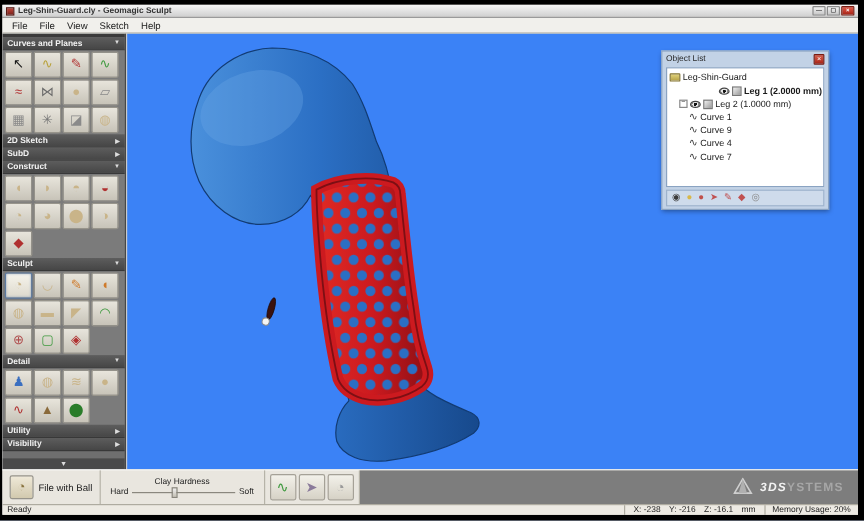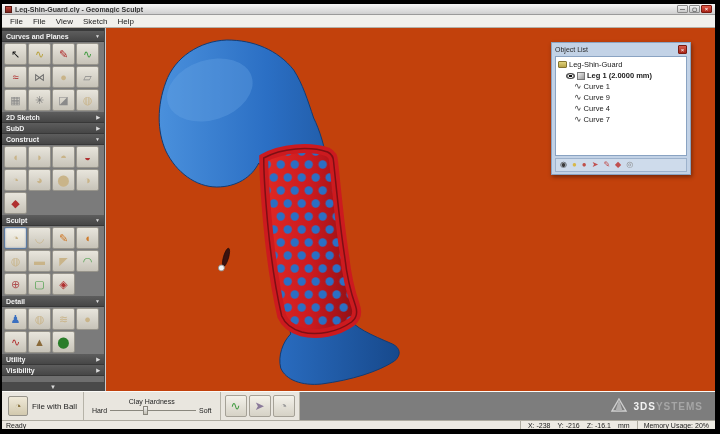--- a/index.html
+++ b/index.html
@@ -35,34 +35,34 @@
                     padding:0 4px; border-bottom:1px solid #383838; }
   .chevron { font-size:5px; color:#ddd; }
   .icon-grid { display:flex; flex-wrap:wrap; gap:1px; padding:1px 2px; background:#7b7b7b; flex:none; }
   .tool-tile { width:23px; height:22px; background:linear-gradient(#e8e5dc,#c7c3b8); border:1px solid #97948b;
                border-radius:2px; display:flex; align-items:center; justify-content:center; font-size:11px; line-height:1; }
   .tool-tile.selected { background:linear-gradient(#f6f4ec,#ddd9cd); border-color:#5c7aa0; box-shadow:inset 0 0 2px #7a92b4; }
   .scroll-strip { margin-top:auto; height:9px; flex:none; background:#4a4a4a; color:#ddd; font-size:6px;
                   display:flex; align-items:center; justify-content:center; }
 
   
-  .viewport { position:absolute; left:104px; top:0; right:0; bottom:0; background:#c2410c; }
+  .viewport { position:absolute; left:104px; top:0; right:0; bottom:0; background:#3b82f6; }
   .viewport svg { display:block; width:100%; height:100%; }
 
   
   .objpanel { position:absolute; top:14px; right:24px; width:140px; height:133px; background:#c2d2e6;
               border:1px solid #8aa3c2; box-shadow:1px 2px 4px rgba(0,0,0,0.4); font-size:7.5px; }
   .objpanel-title { height:12px; display:flex; align-items:center; justify-content:space-between; padding:0 3px;
                     color:#2a2a2a; font-size:7px; }
   .obj-close { width:9px; height:9px; background:linear-gradient(#d8604e,#a82417); border:1px solid #7a1a10;
                color:#fff; font-size:6px; line-height:8px; text-align:center; border-radius:1px; }
   .objpanel-body { position:absolute; left:3px; right:3px; top:13px; bottom:18px; background:#fff;
                    border:1px solid #8aa3c2; padding:2px 1px 0 2px; overflow:hidden; }
   .tree-row { display:flex; align-items:center; height:11px; gap:2px; color:#1a1a1a; white-space:nowrap; }
-  .tree-row.bold { font-weight:bold; }
+  .tree-row.bold { font-weight:bold;justify-content:flex-end; }
   .expander { width:7px; height:7px; border:1px solid #888; background:#fff; font-size:6px; line-height:5px;
               text-align:center; color:#333; flex:none; }
   .i-folder { width:9px; height:7px; background:linear-gradient(#e0d27a,#b8a448); border:1px solid #847430;
               border-radius:1px; flex:none; }
   .i-eye { width:9px; height:6px; border-radius:50%; border:1px solid #444; flex:none;
            background:radial-gradient(circle at 50% 50%, #111 0 30%, #e8e8e8 32% 60%, #888 62%); }
   .i-piece { width:8px; height:8px; background:linear-gradient(135deg,#f0f0f0,#9a9a9a); border:1px solid #777; flex:none; }
   .i-curve { font-size:9px; color:#3a3a3a; line-height:1; flex:none; }
   .objpanel-footer { position:absolute; left:3px; right:3px; bottom:2px; height:14px; background:#cedbeb;
                      border:1px solid #9db2cc; display:flex; align-items:center; gap:5px; padding:0 4px;
@@ -85,21 +85,21 @@
               font-size:3.5px; line-height:3px; text-align:center; color:#444; }
   .slider-track { width:86px; height:9px; position:relative; }
   .slider-line { position:absolute; left:0; right:0; top:4px; height:1px; background:#8a877e; }
   .slider-thumb { position:absolute; left:38%; top:0; width:5px; height:9px; background:linear-gradient(#eee,#c4c0b4);
                   border:1px solid #88857c; }
   .bb-buttons { display:flex; align-items:center; gap:2px; padding:0 4px; border-right:1px solid #b6b3a8; }
   .bb-btn { width:22px; height:22px; background:linear-gradient(#f3f1ea,#d6d2c6); border:1px solid #a5a197;
             border-radius:2px; display:flex; align-items:center; justify-content:center; font-size:12px; line-height:1; }
   .bb-dark { flex:1; background:#7d7d7d; display:flex; align-items:center; justify-content:flex-end;
              gap:5px; padding-right:12px; }
-  .brand-bold { color:#f2f2f2; font-weight:bold; font-size:10px; letter-spacing:1px; }
+  .brand-bold { color:#f2f2f2; font-weight:bold; font-size:10px; letter-spacing:1px;font-style:italic; }
   .brand-light { color:#a6a6a6; font-weight:bold; font-size:10px; letter-spacing:1px; }
 
   
   .statusbar { height:9px; flex:none; background:#edeae3; border-top:1px solid #aeaba0; display:flex;
                align-items:center; font-size:7px; color:#222; }
   .status-ready { flex:1; padding-left:4px; }
   .status-coords { display:flex; align-items:center; gap:7px; padding:0 7px; border-left:1px solid #aeaba0; height:100%; }
   .coord { display:flex; gap:2px; }
   .status-mem { padding:0 6px; border-left:1px solid #aeaba0; height:100%; display:flex; align-items:center; }
 </style>
@@ -393,20 +393,26 @@
           <div class="objpanel-body">
               <div class="tree-row" style="margin-left: 0px;">
                 <span class="i-folder"></span>
                 <span>Leg-Shin-Guard</span>
               </div>
               <div class="tree-row bold" style="margin-left: 8px;">
                 <span class="i-eye"></span>
                 <span class="i-piece"></span>
                 <span>Leg 1 (2.0000 mm)</span>
               </div>
+              <div class="tree-row" style="margin-left: 8px;">
+                <span class="expander">−</span>
+                <span class="i-eye"></span>
+                <span class="i-piece"></span>
+                <span>Leg 2 (1.0000 mm)</span>
+              </div>
               <div class="tree-row" style="margin-left: 16px;">
                 <span class="i-curve">∿</span>
                 <span>Curve 1</span>
               </div>
               <div class="tree-row" style="margin-left: 16px;">
                 <span class="i-curve">∿</span>
                 <span>Curve 9</span>
               </div>
               <div class="tree-row" style="margin-left: 16px;">
                 <span class="i-curve">∿</span>

